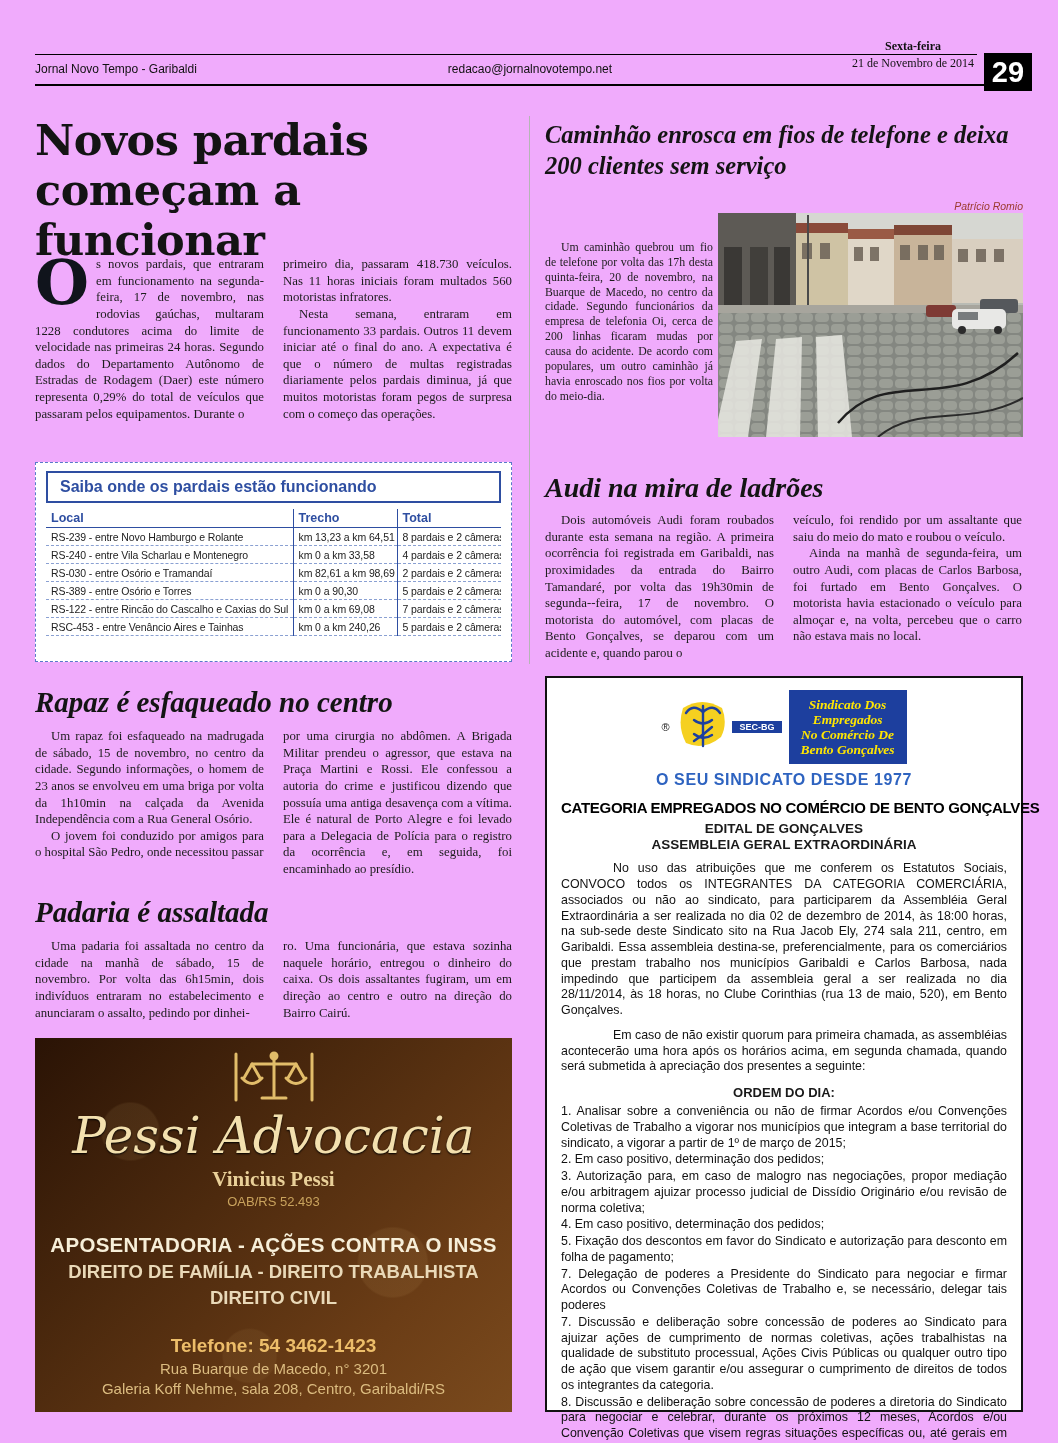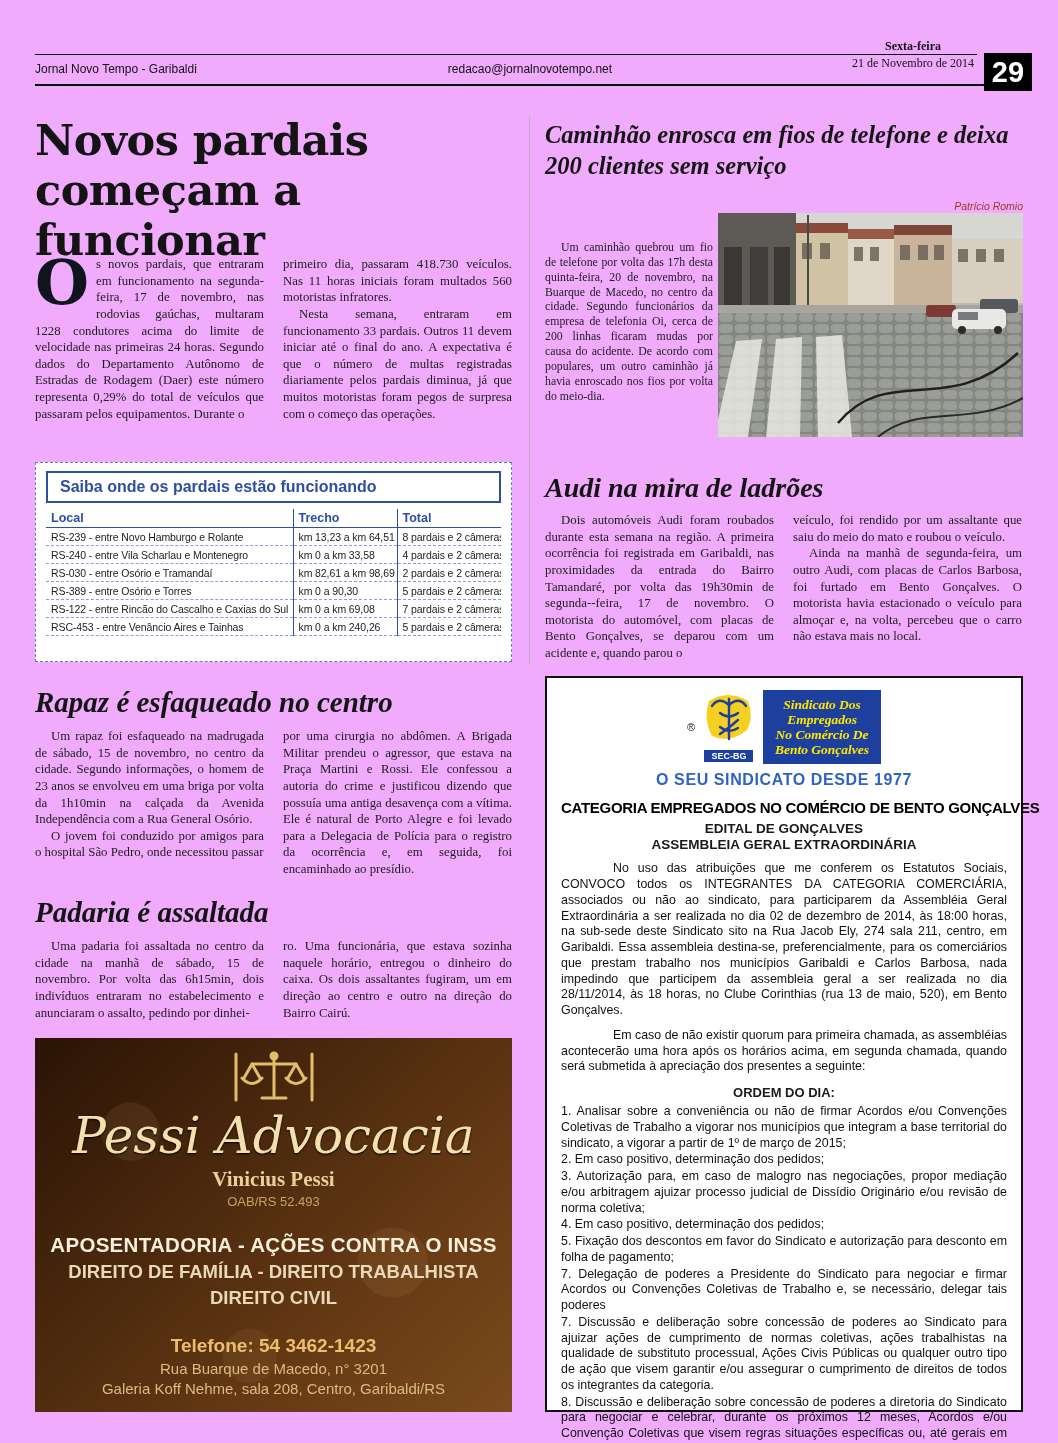--- a/index.html
+++ b/index.html
@@ -79,21 +79,21 @@
   .ad-line1 { font:bold 20.5px "Liberation Sans", sans-serif; color:#f7efd9; margin-top:24px; letter-spacing:0.3px; }
   .ad-line2, .ad-line3 { font:600 18.5px "Liberation Sans", sans-serif; color:#e9d9b8; margin-top:4px; }
   .ad-phone { font:bold 19px "Liberation Sans", sans-serif; color:#edbe6a; margin-top:26px; }
   .ad-addr { font:15px "Liberation Sans", sans-serif; color:#dcbc80; margin-top:3px; }
 
   
   .sind { position:absolute; left:545px; top:676px; width:478px; height:736px;
     border:2px solid #111; padding:10px 14px; font-family:"Liberation Sans", sans-serif; background:#fff; }
   .sind-logo-row { display:flex; justify-content:center; align-items:center; gap:7px; margin-top:2px; }
   .sind-reg { font-size:11px; color:#222; align-self:center; }
-  .sind-emblem-col { display:flex; flex-direction:column; align-items:center; gap:2px; }
+  .sind-emblem-col { display:flex; flex-direction:row; align-items:center; gap:2px; }
   .secbg { background:#1d3f9e; color:#fff; font:bold 9px "Liberation Sans", sans-serif; padding:1px 7px; }
   .sind-bluebox { background:#1d3f9e; padding:7px 12px; }
   .sind-bluebox div { color:#ffe600; font:italic bold 13.5px "Liberation Serif", serif; line-height:1.12; text-align:center; }
   .sind-since { text-align:center; color:#2e63c0; font-weight:bold; font-size:16px; letter-spacing:0.6px; margin-top:7px; }
   .sind-title { text-align:center; font-weight:bold; font-size:15px; letter-spacing:-0.3px; white-space:nowrap; margin-top:10px; color:#000; }
   .sind-sub { text-align:center; font-weight:bold; font-size:13.5px; margin-top:5px; }
   .sind-sub2 { margin-top:1px; }
   .ed-p { font-size:12.4px; line-height:1.27; text-align:justify; margin-top:9px; color:#111; }
   .ed-p.ind { text-indent:52px; }
   .ordem-title { text-align:center; font-weight:bold; font-size:13px; margin:10px 0 4px 0; }

